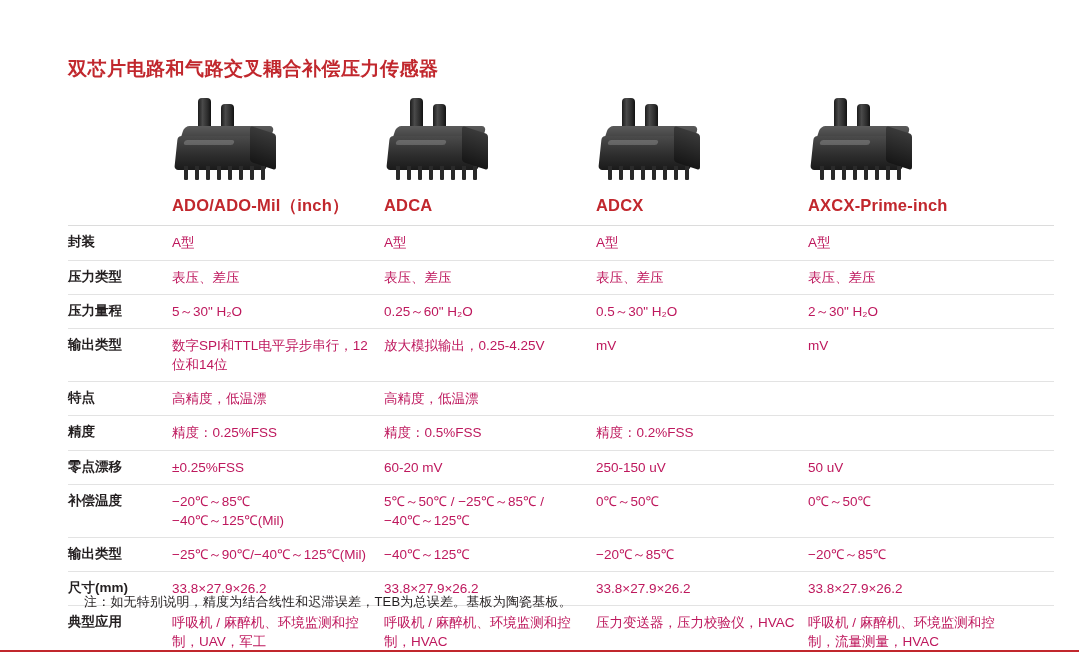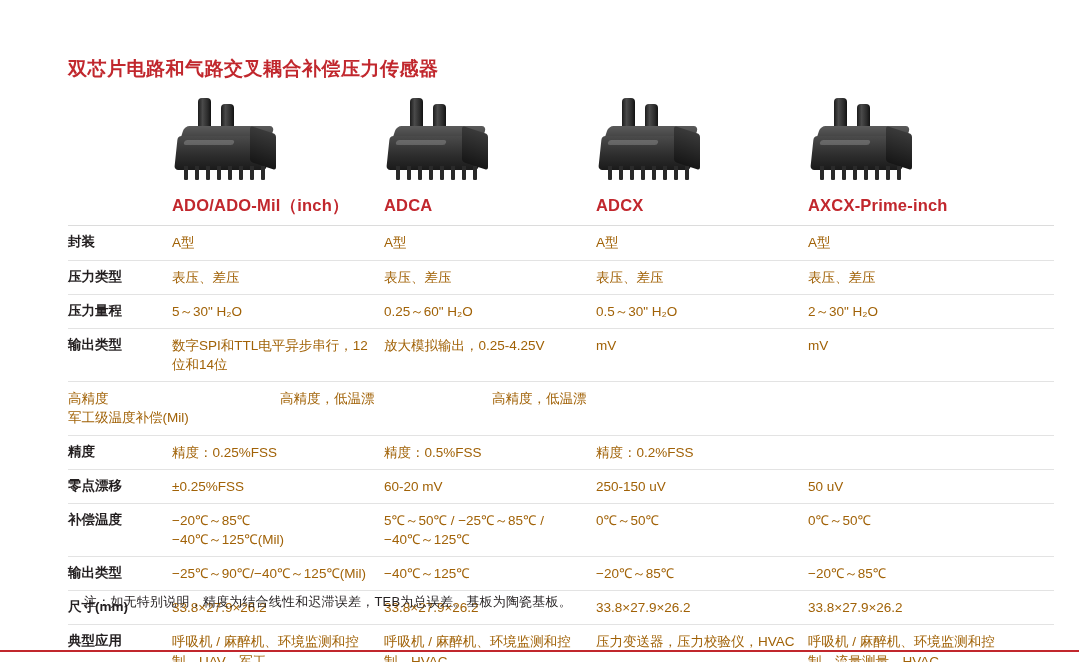--- a/index.html
+++ b/index.html
@@ -149,21 +149,21 @@
     color: #231f20;
     box-sizing: border-box;
     font-weight: bold;
   }
   .cell {
     width: 212px;
     min-width: 212px;
     padding: 7px 12px 7px 0;
     font-size: 13.5px;
     line-height: 1.42;
-    color: #a16207;
+    color: #be185d;
     box-sizing: border-box;
     white-space: pre-line;
   }
   .row.header-row .cell {
     color: #c1272d;
     font-weight: bold;
     font-size: 16.5px;
     padding-top: 4px;
     padding-bottom: 8px;
     letter-spacing: 0.2px;
@@ -313,22 +313,21 @@
 
     <div class="row">
       <div class="lab">输出类型</div>
       <div class="cell">数字SPI和TTL电平异步串行，12位和14位</div>
       <div class="cell">放大模拟输出，0.25-4.25V</div>
       <div class="cell">mV</div>
       <div class="cell">mV</div>
     </div>
 
     <div class="row">
-      <div class="cell">高精度
-军工级温度补偿(Mil)</div>
+      <div class="lab">特点</div>
       <div class="cell">高精度，低温漂</div>
       <div class="cell">高精度，低温漂</div>
     </div>
 
     <div class="row">
       <div class="lab">精度</div>
       <div class="cell">精度：0.25%FSS</div>
       <div class="cell">精度：0.5%FSS</div>
       <div class="cell">精度：0.2%FSS</div>
     </div>

